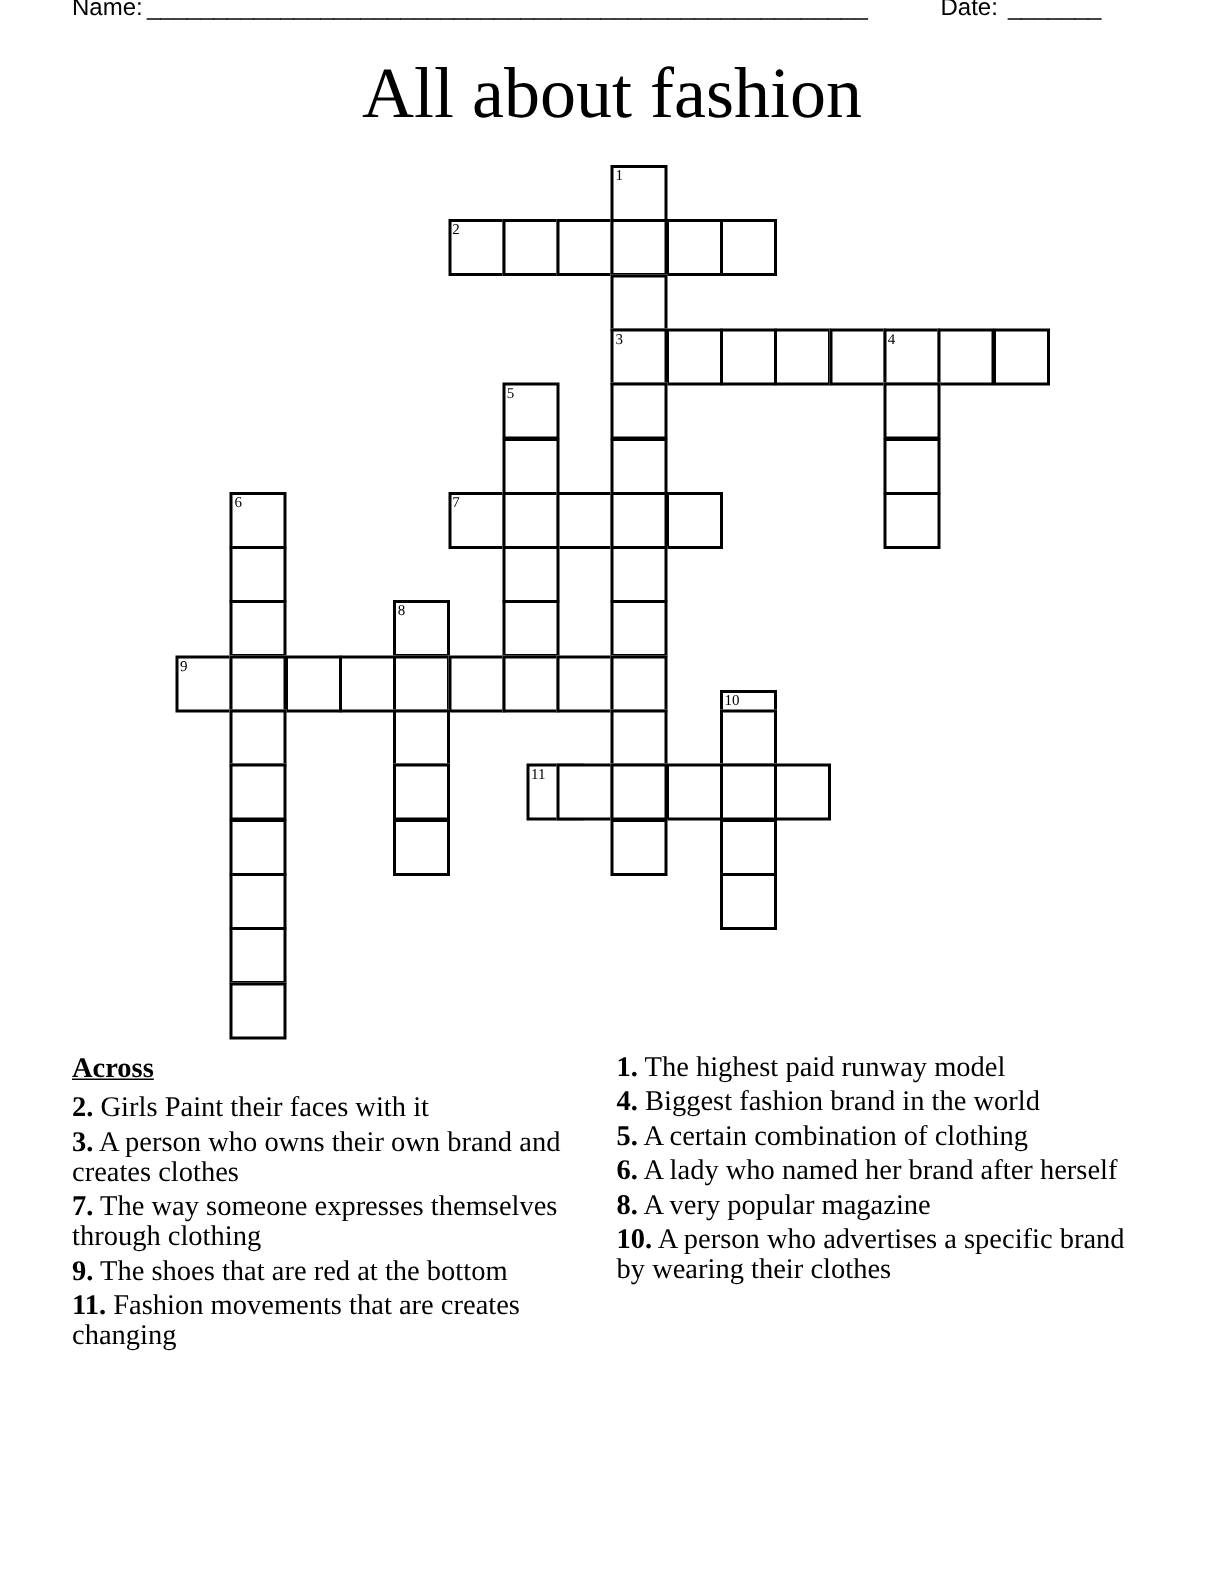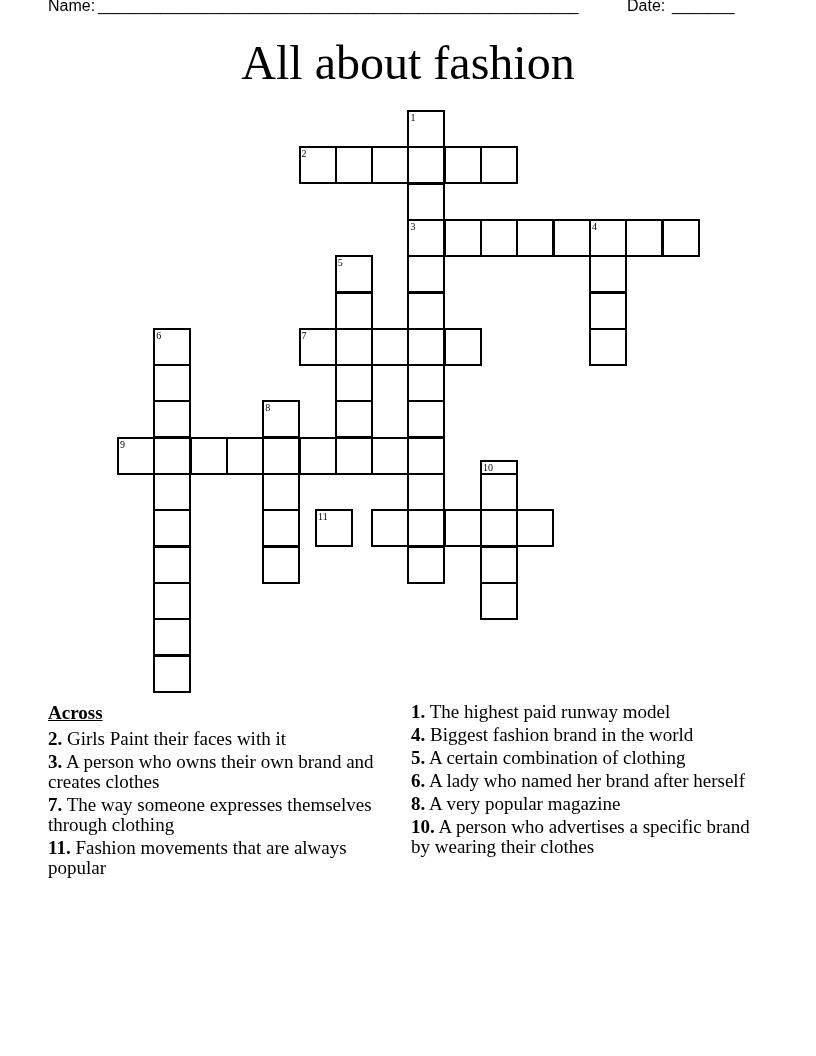--- a/index.html
+++ b/index.html
@@ -116,21 +116,21 @@
     <div class="cell" style="left: 407.4px; top: 436.7px;"></div>
     <div class="cell" style="left: 480px; top: 460px;">
       <span class="num">10</span>
     </div>
     <div class="cell" style="left: 153.3px; top: 473px;"></div>
     <div class="cell" style="left: 262.2px; top: 473px;"></div>
     <div class="cell" style="left: 407.4px; top: 473px;"></div>
     <div class="cell" style="left: 480px; top: 473px;"></div>
     <div class="cell" style="left: 153.3px; top: 509.3px;"></div>
     <div class="cell" style="left: 262.2px; top: 509.3px;"></div>
-    <div class="cell" style="left: 315px; top: 509.3px;">
+    <div class="cell" style="left: 351px; top: 509.3px;">
       <span class="num">11</span>
     </div>
     <div class="cell" style="left: 371.1px; top: 509.3px;"></div>
     <div class="cell" style="left: 407.4px; top: 509.3px;"></div>
     <div class="cell" style="left: 443.7px; top: 509.3px;"></div>
     <div class="cell" style="left: 480px; top: 509.3px;"></div>
     <div class="cell" style="left: 516.3px; top: 509.3px;"></div>
     <div class="cell" style="left: 153.3px; top: 545.6px;"></div>
     <div class="cell" style="left: 262.2px; top: 545.6px;"></div>
     <div class="cell" style="left: 407.4px; top: 545.6px;"></div>
@@ -140,21 +140,22 @@
     <div class="cell" style="left: 153.3px; top: 618.2px;"></div>
     <div class="cell" style="left: 153.3px; top: 654.5px;"></div>
   </div>
 
 <div class="clues across">
   <h3>Across</h3>
   <div id="across-list">
       <div class="clue"><span class="cn">2.</span> <span>Girls Paint their faces with it</span></div>
       <div class="clue"><span class="cn">3.</span> <span>A person who owns their own brand and creates clothes</span></div>
       <div class="clue"><span class="cn">7.</span> <span>The way someone expresses themselves through clothing</span></div>
-      <div class="clue"><span class="cn">11.</span> <span>Fashion movements that are always popular</span></div>
+      <div class="clue"><span class="cn">9.</span> <span>The shoes that are red at the bottom</span></div>
+      <div class="clue"><span class="cn">11.</span> <span>Fashion movements that are creates changing</span></div>
     </div>
 </div>
 
 <div class="clues down">
   <div id="down-list">
       <div class="clue"><span class="cn">1.</span> <span>The highest paid runway model</span></div>
       <div class="clue"><span class="cn">4.</span> <span>Biggest fashion brand in the world</span></div>
       <div class="clue"><span class="cn">5.</span> <span>A certain combination of clothing</span></div>
       <div class="clue"><span class="cn">6.</span> <span>A lady who named her brand after herself</span></div>
       <div class="clue"><span class="cn">8.</span> <span>A very popular magazine</span></div>

